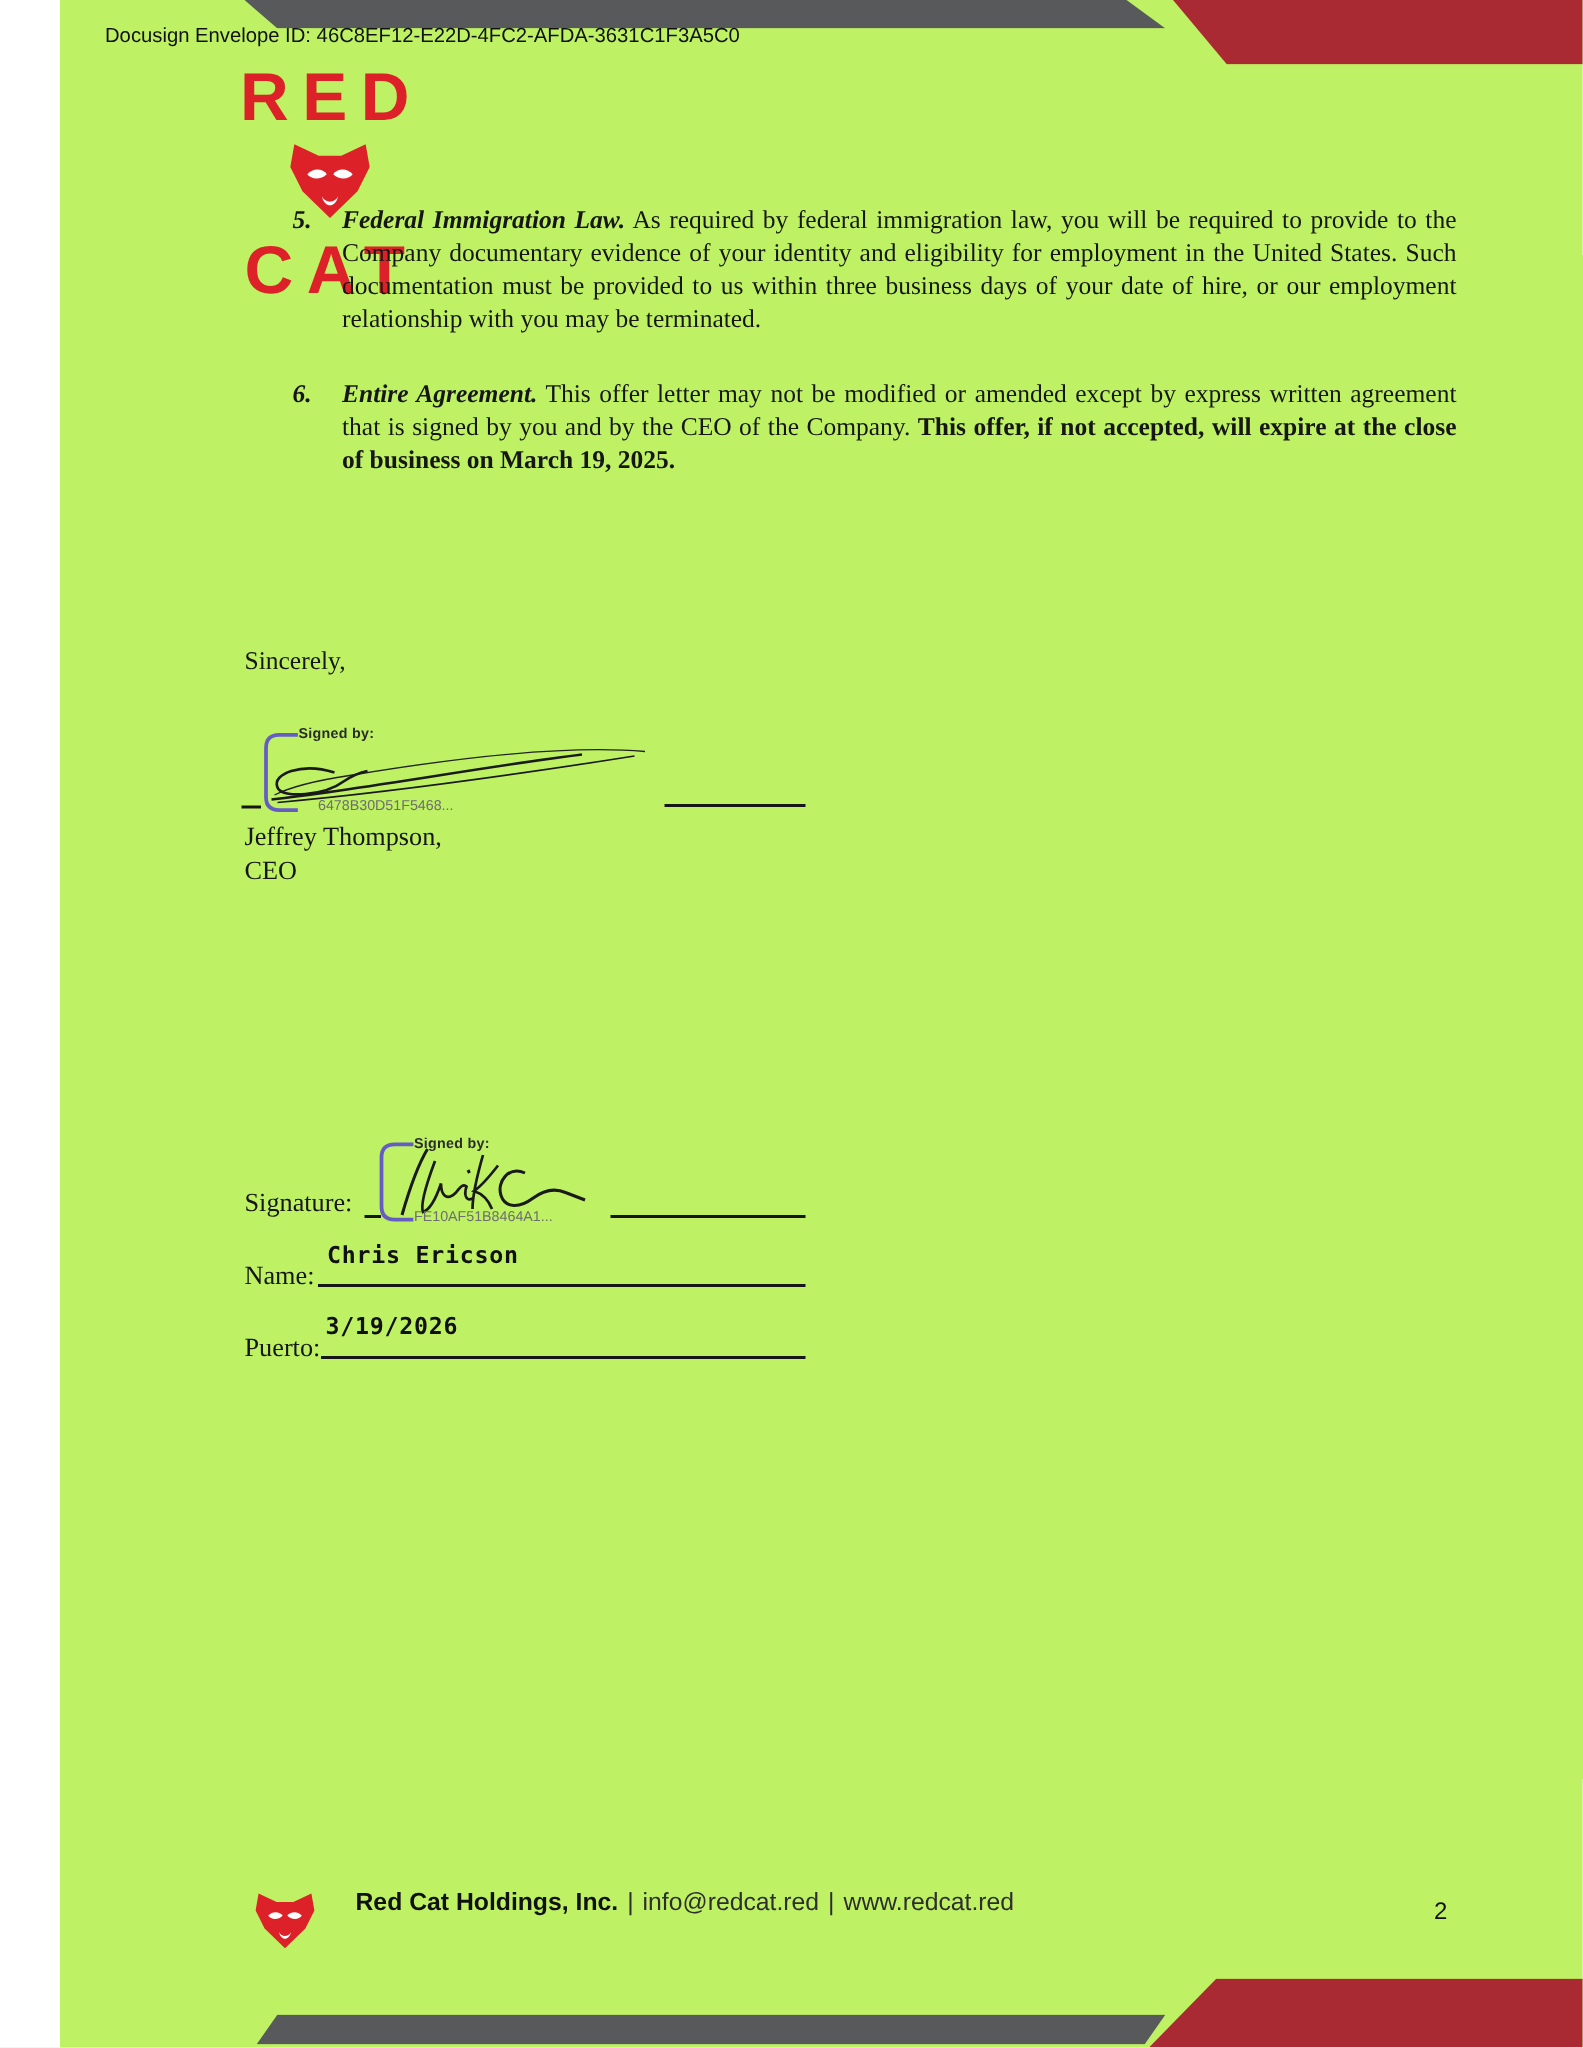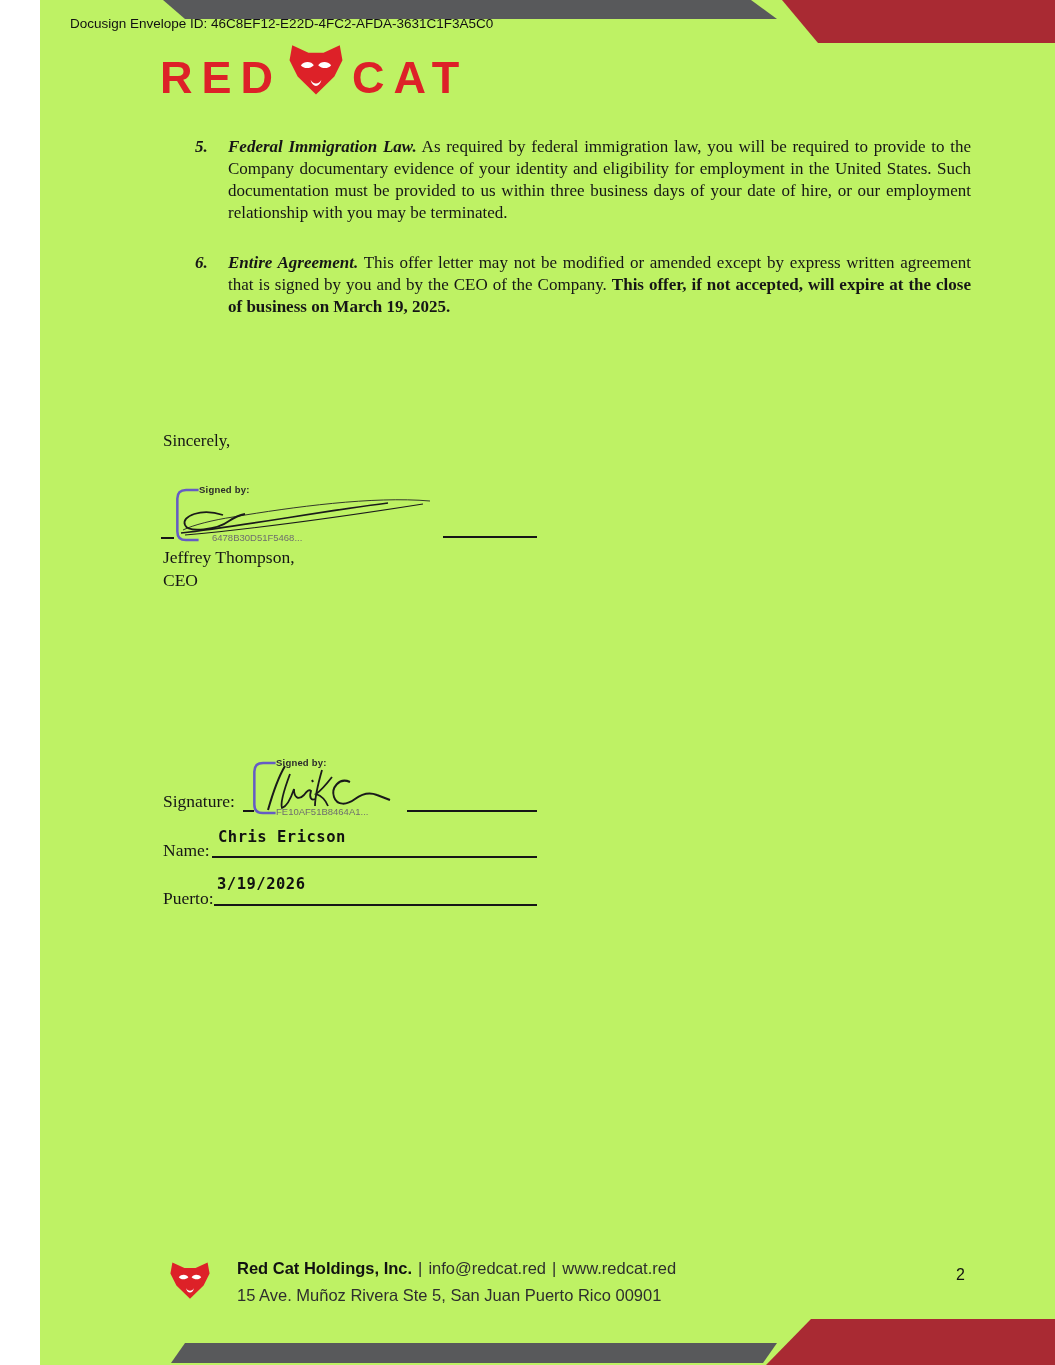--- a/index.html
+++ b/index.html
@@ -14,21 +14,21 @@
     clip-path:polygon(742px 0,1055px 0,1055px 43px,778px 43px);}
   .band-bot-gray{top:1343px;width:1055px;height:20px;background:#58595B;
     clip-path:polygon(145px 0,737px 0,723px 20px,131px 20px);}
   .band-bot-red{top:1319px;width:1055px;height:46px;background:#A92A33;
     clip-path:polygon(771px 0,1055px 0,1055px 46px,726px 46px);}
 
   .envelope-id{position:absolute;left:30px;top:16px;
     font-family:"Liberation Sans",sans-serif;font-size:13.5px;color:#111;}
 
   
-  .logo{position:absolute;left:120px;top:42px;display:flex;align-items:flex-end;gap:6px;}
+  .logo{position:absolute;left:120px;top:42px;display:flex;align-items:center;gap:6px;flex-direction:column;}
   .logo-word{font-family:"Liberation Sans",sans-serif;font-weight:800;font-size:45px;
     letter-spacing:9px;color:#DD2128;line-height:1;}
   .logo-cat{width:56px;height:54px;margin:0 2px 4px 0;}
 
   
   .numbered{position:absolute;left:155px;width:776px;display:flex;}
   .num{flex:0 0 33px;font-weight:bold;font-style:italic;font-size:17px;line-height:22px;}
   .ptext{flex:1;margin:0;font-size:17px;line-height:22px;text-align:justify;}
   .ptitle{font-weight:bold;font-style:italic;}
   .pbold{font-weight:bold;}
@@ -142,17 +142,16 @@
   <div class="field-underline" style="left:174px;top:904px;width:323px;"></div>
 
   <svg class="footer-icon" viewBox="0 0 100 100">
     <path d="M6 6 L36 20 L64 20 L94 6 L99 34 L84 64 L50 97 L16 64 L1 34 Z" fill="#DD2128"></path>
     <path d="M22 43 C29 34 42 36 46 43 C38 51 26 49 22 43 Z" fill="#fff"></path>
     <path d="M78 43 C71 34 58 36 54 43 C62 51 74 49 78 43 Z" fill="#fff"></path>
     <path d="M40 70 C44 79 56 79 60 70 C57 85 43 85 40 70 Z" fill="#fff"></path>
   </svg>
   <div class="footer-text">
     <div><span class="company">Red Cat Holdings, Inc.</span><span class="footer-sep">|</span><span>info@redcat.red</span><span class="footer-sep">|</span><span>www.redcat.red</span></div>
-    <div>15 Ave. Muñoz Rivera Ste 5, San Juan Puerto Rico 00901</div>
   </div>
   <div class="page-number">2</div>
 
 </div>
 
 </body></html>

